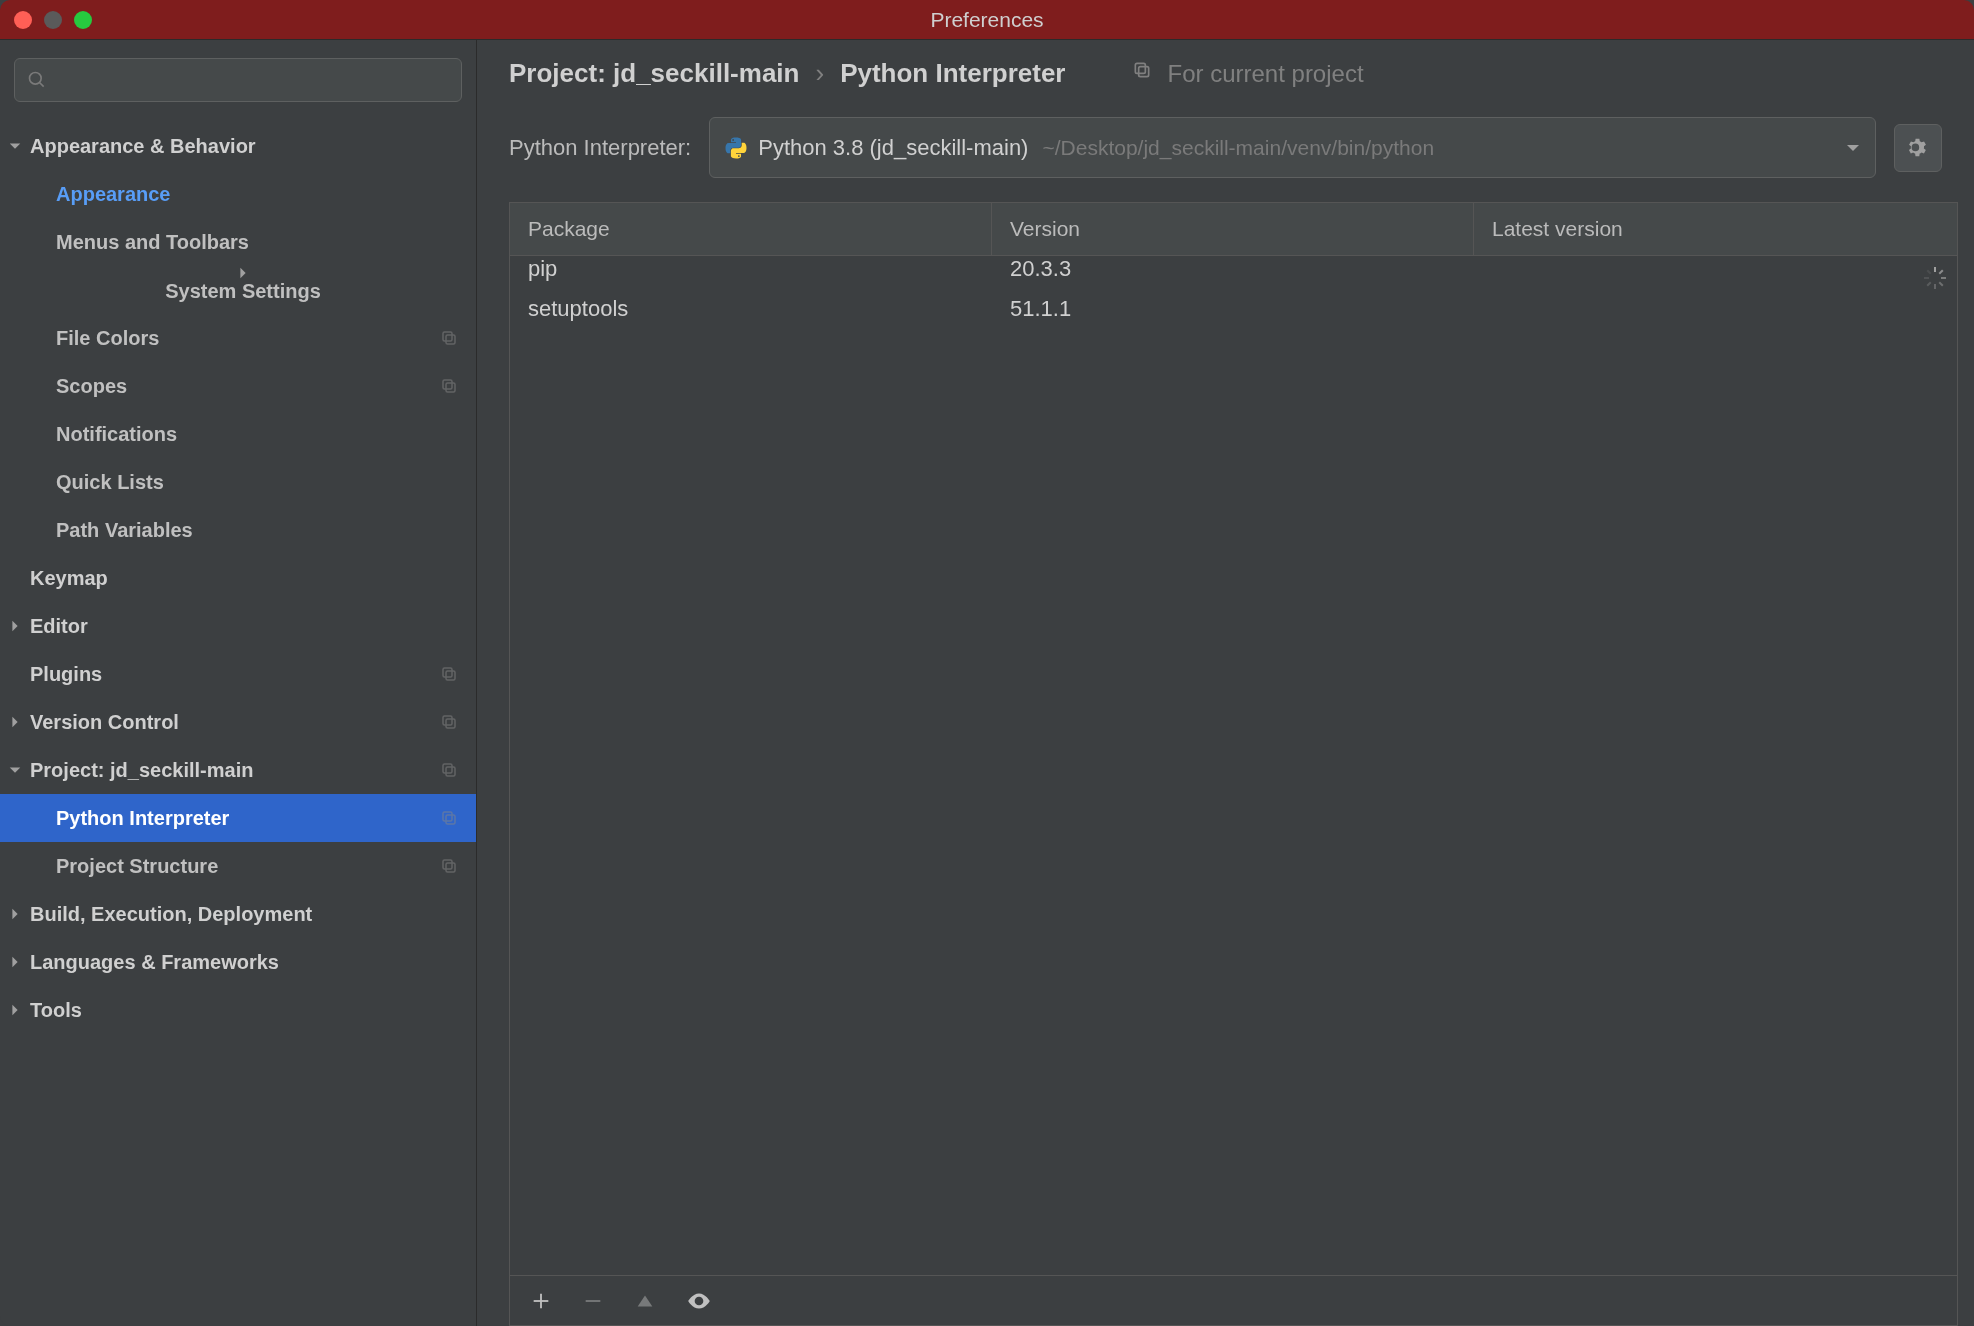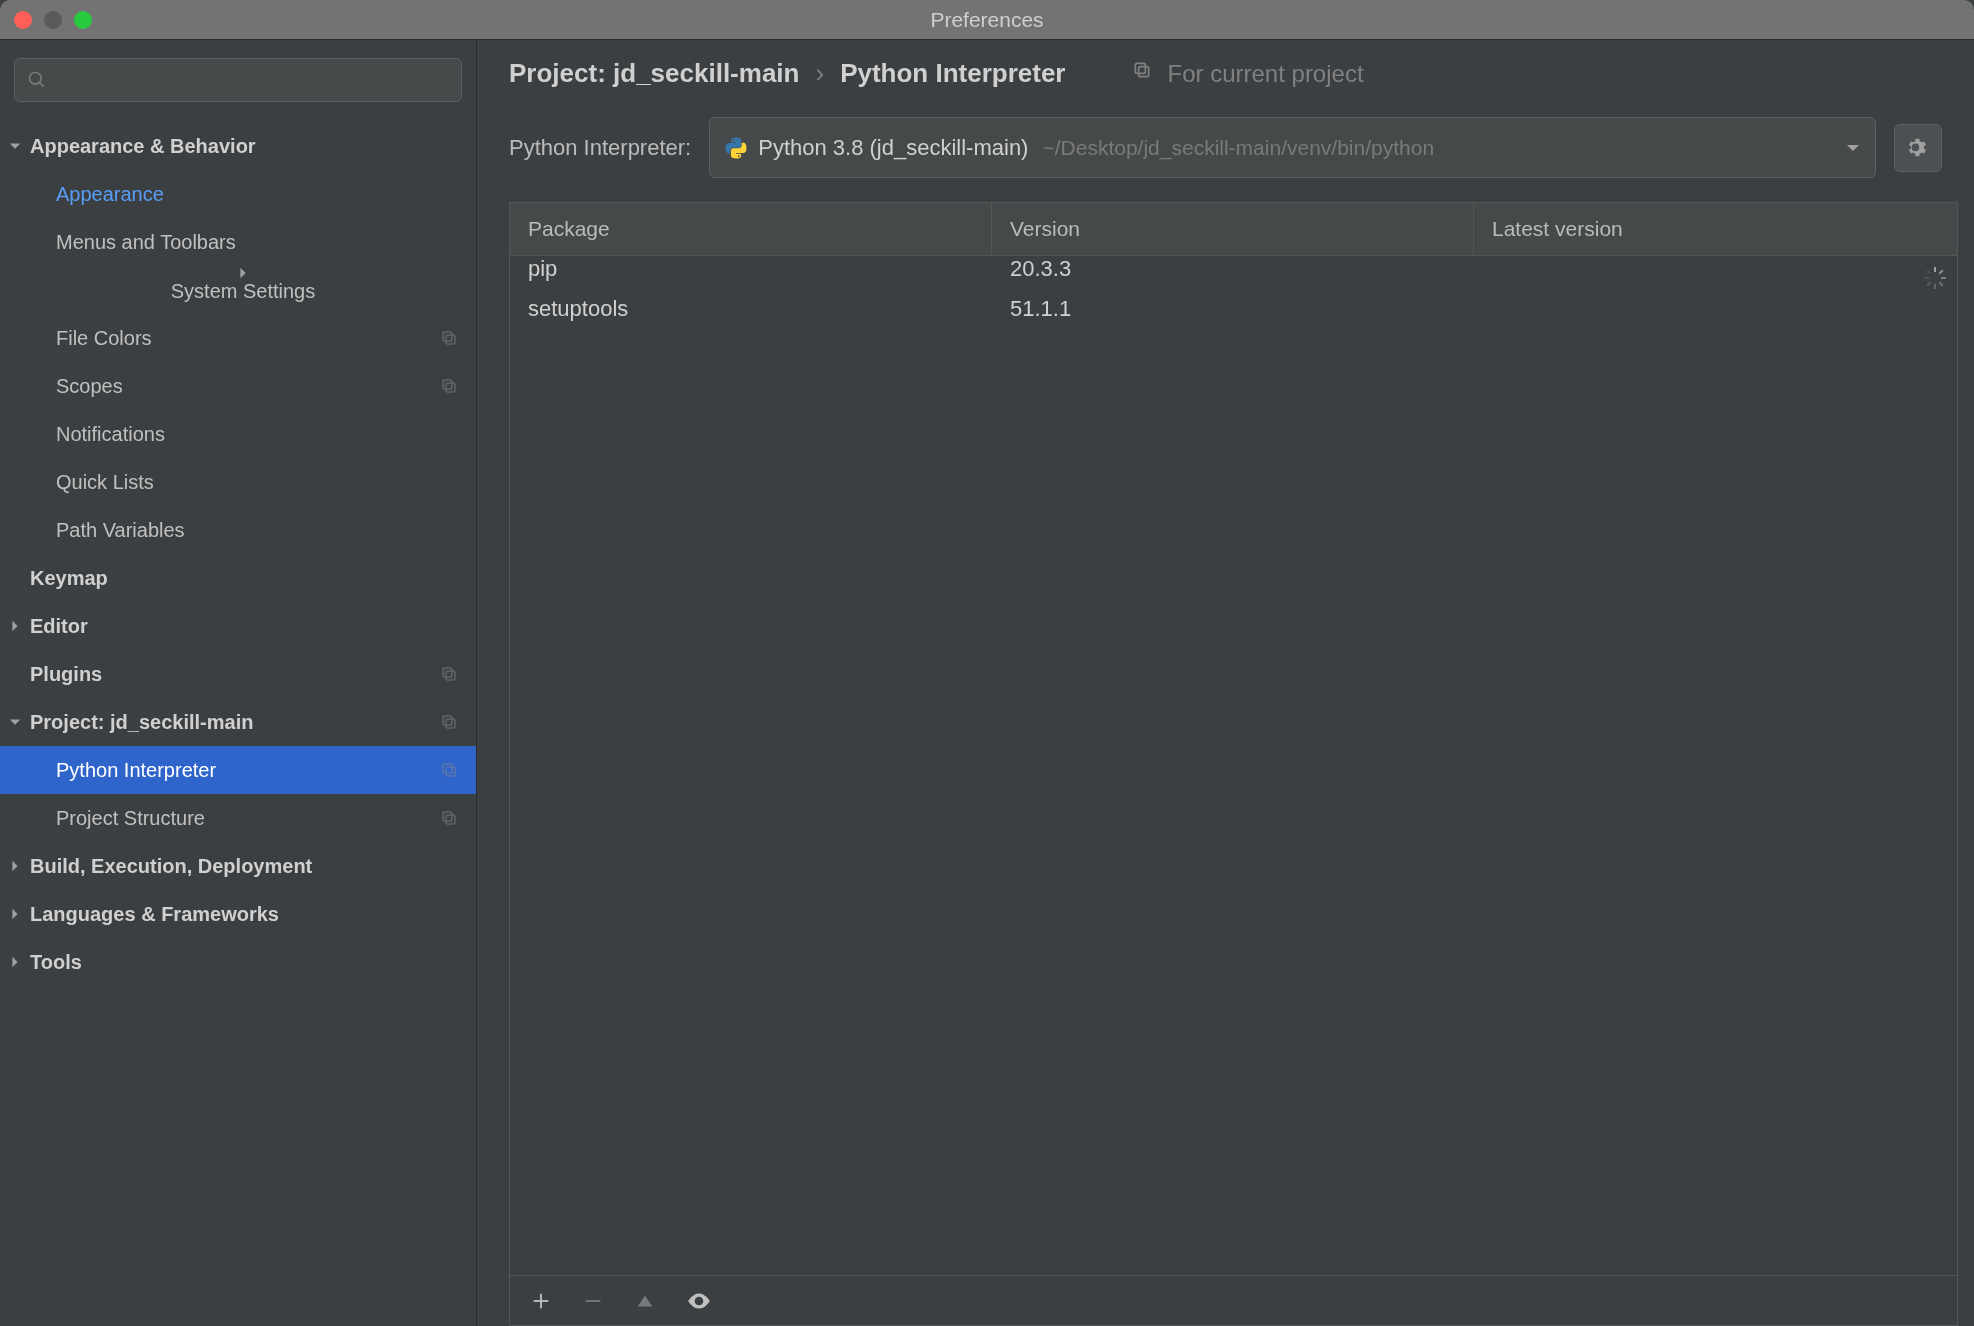--- a/index.html
+++ b/index.html
@@ -8,21 +8,21 @@
   height: 1326px;
   background: #3c3f41;
   font-family: -apple-system, BlinkMacSystemFont, "Segoe UI", Arial, sans-serif;
   font-size: 20px;
   color: #bbbbbb;
   overflow: hidden;
   border-radius: 10px;
 }
 .titlebar {
   height: 40px;
-  background: #737373;
+  background: #7f1d1d;
   display: flex;
   align-items: center;
   position: relative;
   border-bottom: 1px solid #2b2b2b;
 }
 .traffic-lights {
   display: flex;
   gap: 12px;
   margin-left: 14px;
 }
@@ -77,21 +77,21 @@
   justify-content: center;
   color: #a0a0a0;
 }
 .tree-item .label {
   flex: 1;
   white-space: nowrap;
   overflow: hidden;
   text-overflow: ellipsis;
 }
 .tree-item.level0 { padding-left: 24px; font-weight: 700; color: #d0d0d0; }
-.tree-item.level1 { padding-left: 56px; color: #c0c0c0; font-weight: 400; }
+.tree-item.level1 { padding-left: 56px; color: #c0c0c0; font-weight: 700; }
 .tree-item.level1.has-children { padding-left: 26px; flex-direction: column; }
 .tree-item.level0 .chev { margin-left: -24px; }
 .tree-item.selected {
   background: #2f65ca;
   color: #ffffff;
 }
 .tree-item.highlighted .label { color: #589df6; }
 .copy-badge {
   width: 22px;
   height: 22px;
@@ -305,20 +305,34 @@
           <span class="chev">
             <svg width="14" height="14" viewBox="0 0 16 16">
               <path fill="#a0a0a0" d="M5 2 l6 6-6 6z"></path>
             </svg>
           </span>
           <span class="label">Editor</span>
         </div>
         <div class="tree-item level0">
           <span class="chev"></span>
           <span class="label">Plugins</span>
+          <span class="copy-badge">
+            <svg width="18" height="18" viewBox="0 0 24 24" fill="none" stroke="#888" stroke-width="2">
+              <rect x="8" y="8" width="12" height="12" rx="2"></rect>
+              <rect x="4" y="4" width="12" height="12" rx="2"></rect>
+            </svg>
+          </span>
+        </div>
+        <div class="tree-item level0">
+          <span class="chev">
+            <svg width="14" height="14" viewBox="0 0 16 16">
+              <path fill="#a0a0a0" d="M5 2 l6 6-6 6z"></path>
+            </svg>
+          </span>
+          <span class="label">Version Control</span>
           <span class="copy-badge">
             <svg width="18" height="18" viewBox="0 0 24 24" fill="none" stroke="#888" stroke-width="2">
               <rect x="8" y="8" width="12" height="12" rx="2"></rect>
               <rect x="4" y="4" width="12" height="12" rx="2"></rect>
             </svg>
           </span>
         </div>
         <div class="tree-item level0">
           <span class="chev">
             <svg width="14" height="14" viewBox="0 0 16 16">

